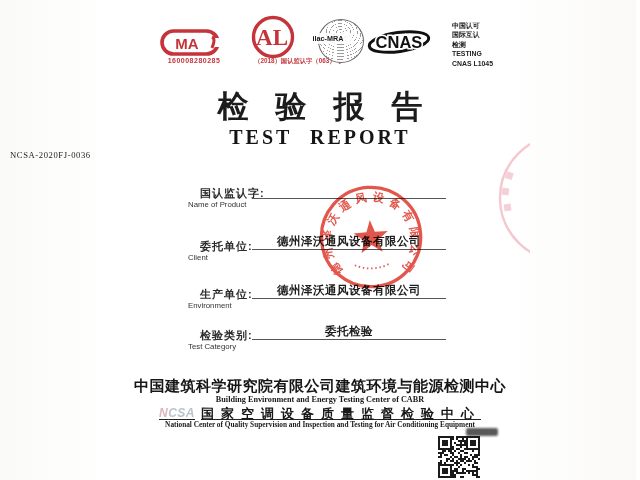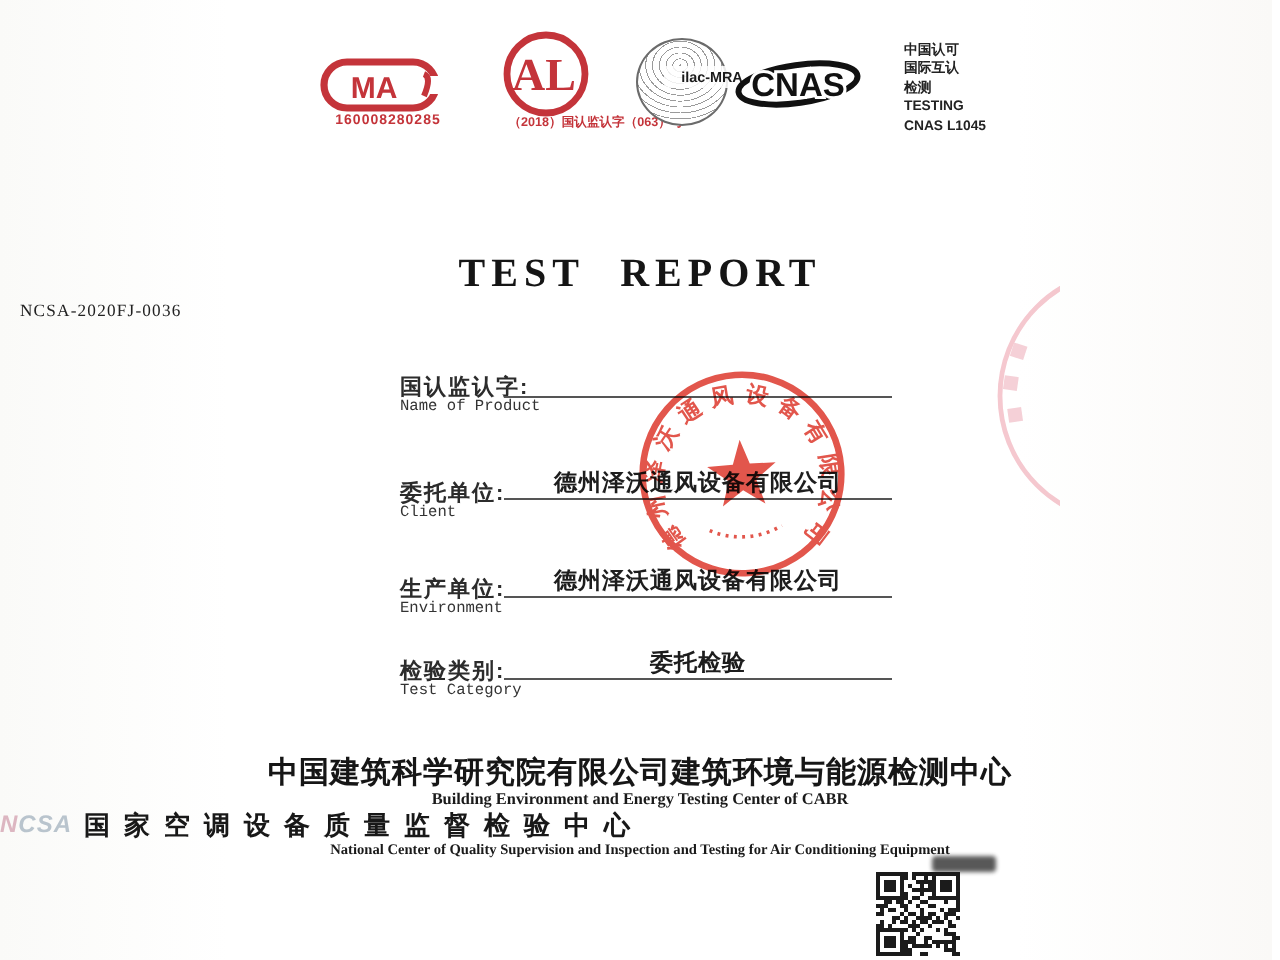--- a/index.html
+++ b/index.html
@@ -8,43 +8,43 @@
     background:linear-gradient(90deg,#fafaf8 0%,#ffffff 18%,#ffffff 80%,#faf9f7 100%);
     font-family:"Liberation Sans","DejaVu Sans",sans-serif;color:#222;
   }
   .abs{position:absolute;}
 
   
   .cma-num{left:148px;top:57px;width:92px;text-align:center;font-size:7px;letter-spacing:.5px;color:#c4343a;font-weight:600;}
   .cal-caption{left:233px;top:57px;width:130px;text-align:center;font-size:6.3px;color:#c4343a;font-weight:600;}
   .ilac-circle{left:318px;top:19px;width:44px;height:42px;border-radius:50%;border:1px solid #6b6b6b;
     background:repeating-radial-gradient(ellipse 46px 40px at 48% 30%,#9a9a9a 0 .5px,#ffffff .5px 3.4px);}
-  .ilac-band{left:332px;top:33px;width:48px;height:11px;background:rgba(255,255,255,.85);
+  .ilac-band{left:304px;top:33px;width:48px;height:11px;background:rgba(255,255,255,.85);
     font-size:7.2px;font-weight:700;color:#1a1a1a;text-align:center;line-height:11px;}
   .accr{left:452px;top:21px;font-size:6.9px;font-weight:700;color:#222;line-height:9.4px;}
 
   
   .title-cn{left:10px;top:86px;width:620px;text-align:center;font-size:31px;font-weight:700;color:#1c1c1c;
     letter-spacing:27px;padding-left:27px;box-sizing:border-box;}
   .title-en{left:10px;top:126px;width:620px;text-align:center;font-family:"Liberation Serif","DejaVu Serif",serif;
     font-size:20px;font-weight:600;letter-spacing:3px;word-spacing:10px;color:#151515;}
   .report-no{left:10px;top:150px;width:620px;text-align:left;font-family:"Liberation Serif","DejaVu Serif",serif;
     font-size:8.6px;letter-spacing:.6px;color:#222;}
 
   
   .f-label-cn{left:200px;width:110px;font-size:11px;font-weight:600;color:#2c2c2c;letter-spacing:1px;}
-  .f-label-en{left:200px;width:120px;font-family:Liberation Mono, monospace;font-size:7.8px;color:#333;}
+  .f-label-en{left:188px;width:120px;font-family:Liberation Sans, sans-serif;font-size:7.8px;color:#333;}
   .f-line{left:252px;width:194px;border-bottom:1px solid #555;height:1px;}
   .f-value{left:252px;width:194px;text-align:center;font-size:11.5px;font-weight:600;color:#1d1d1d;letter-spacing:.5px;}
 
   
   .org-cn{left:10px;top:377px;width:620px;text-align:center;font-size:15px;font-weight:700;color:#161616;letter-spacing:.5px;}
   .org-en{left:10px;top:395px;width:620px;text-align:center;font-family:"Liberation Serif","DejaVu Serif",serif;
     font-size:8.2px;font-weight:700;color:#1a1a1a;}
-  .center-line{left:0;top:404px;width:640px;text-align:left;white-space:nowrap;}
+  .center-line{left:0;top:404px;width:640px;text-align:center;white-space:nowrap;text-decoration:underline;}
   .ncsa-logo{font-style:italic;font-weight:800;font-size:12px;letter-spacing:.5px;vertical-align:1px;margin-right:6px;}
   .ncsa-n{color:#dcb6c1;}
   .ncsa-rest{color:#b9c4cd;}
   .center-cn{font-size:13px;font-weight:700;color:#181818;letter-spacing:7px;}
   .center-en{left:10px;top:420px;width:620px;text-align:center;font-family:"Liberation Serif","DejaVu Serif",serif;
     font-size:7.3px;font-weight:700;color:#1a1a1a;}
   .smudge{left:466px;top:428px;width:32px;height:8px;background:#3c3c3c;filter:blur(1px);opacity:.85;border-radius:2px;}
 
   
   .stamp-main{left:315px;top:181px;opacity:.86;mix-blend-mode:multiply;transform:rotate(-4deg);}
@@ -80,20 +80,21 @@
   </svg>
 
   <div class="abs accr">
     <div>中国认可</div>
     <div>国际互认</div>
     <div>检测</div>
     <div>TESTING</div>
     <div>CNAS L1045</div>
   </div>
 
+  <div class="abs title-cn">检验报告</div>
   <div class="abs title-en">TEST REPORT</div>
   <div class="abs report-no">NCSA-2020FJ-0036</div>
 
   <div class="abs f-label-cn" style="top:186px">国认监认字:</div>
   <div class="abs f-label-en" style="top:200px">Name of Product</div>
   <div class="abs f-line" style="top:197px"></div>
 
   <div class="abs f-label-cn" style="top:239px">委托单位:</div>
   <div class="abs f-label-en" style="top:253px">Client</div>
   <div class="abs f-value" style="top:234px">德州泽沃通风设备有限公司</div>

